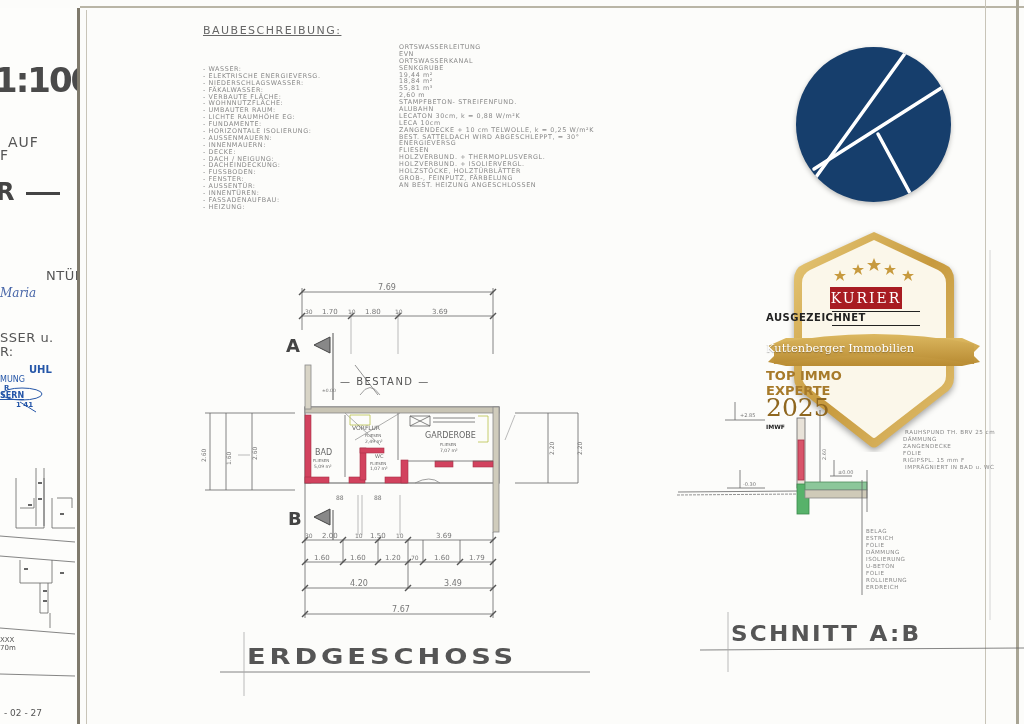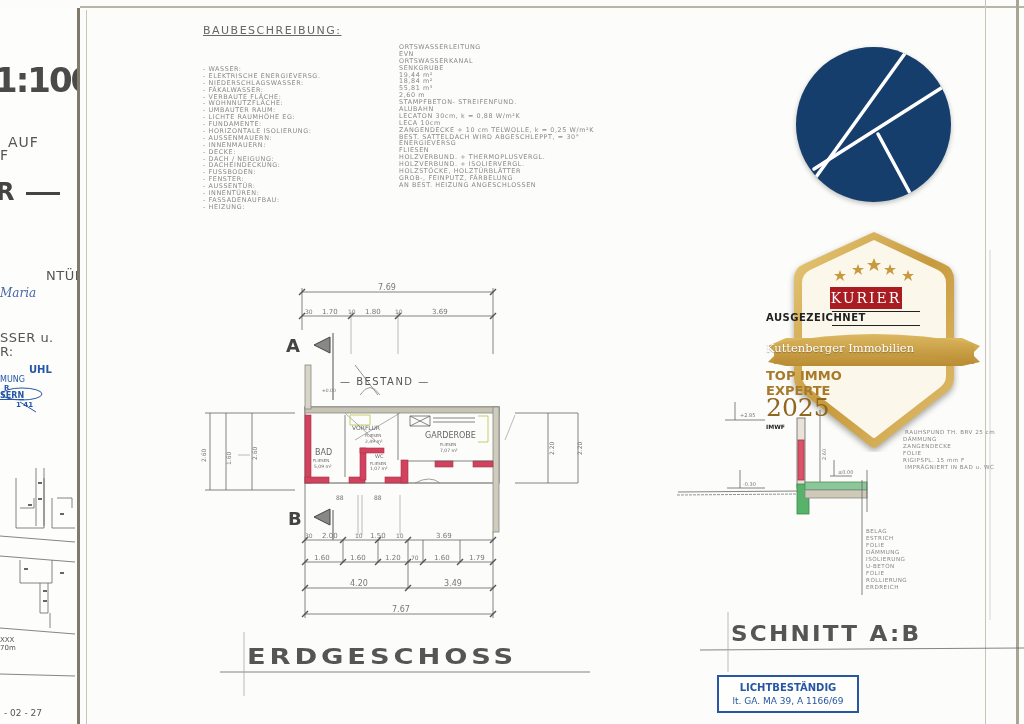--- a/index.html
+++ b/index.html
@@ -422,24 +422,20 @@
       <text x="866" y="568">U-BETON</text>
       <text x="866" y="575">FOLIE</text>
       <text x="866" y="582">ROLLIERUNG</text>
       <text x="866" y="589">ERDREICH</text>
     </g>
   </svg>
 
   <div class="big-title erdgeschoss">ERDGESCHOSS</div>
   <div class="big-title schnitt">SCHNITT A:B</div>
 
-  <div class="light-stamp">
-    <div class="l1">LICHTBESTÄNDIG</div>
-    <div class="l2">lt. GA. MA 39, A 1166/69</div>
-  </div>
 
   <div class="logo">
     <svg width="155" height="155">
       <g stroke="#fff" stroke-width="3.5" fill="none" stroke-linecap="round">
         <line x1="110" y1="5" x2="20" y2="130"></line>
         <line x1="150" y1="38" x2="18" y2="122"></line>
         <line x1="82" y1="87" x2="115" y2="148"></line>
       </g>
     </svg>
   </div>

